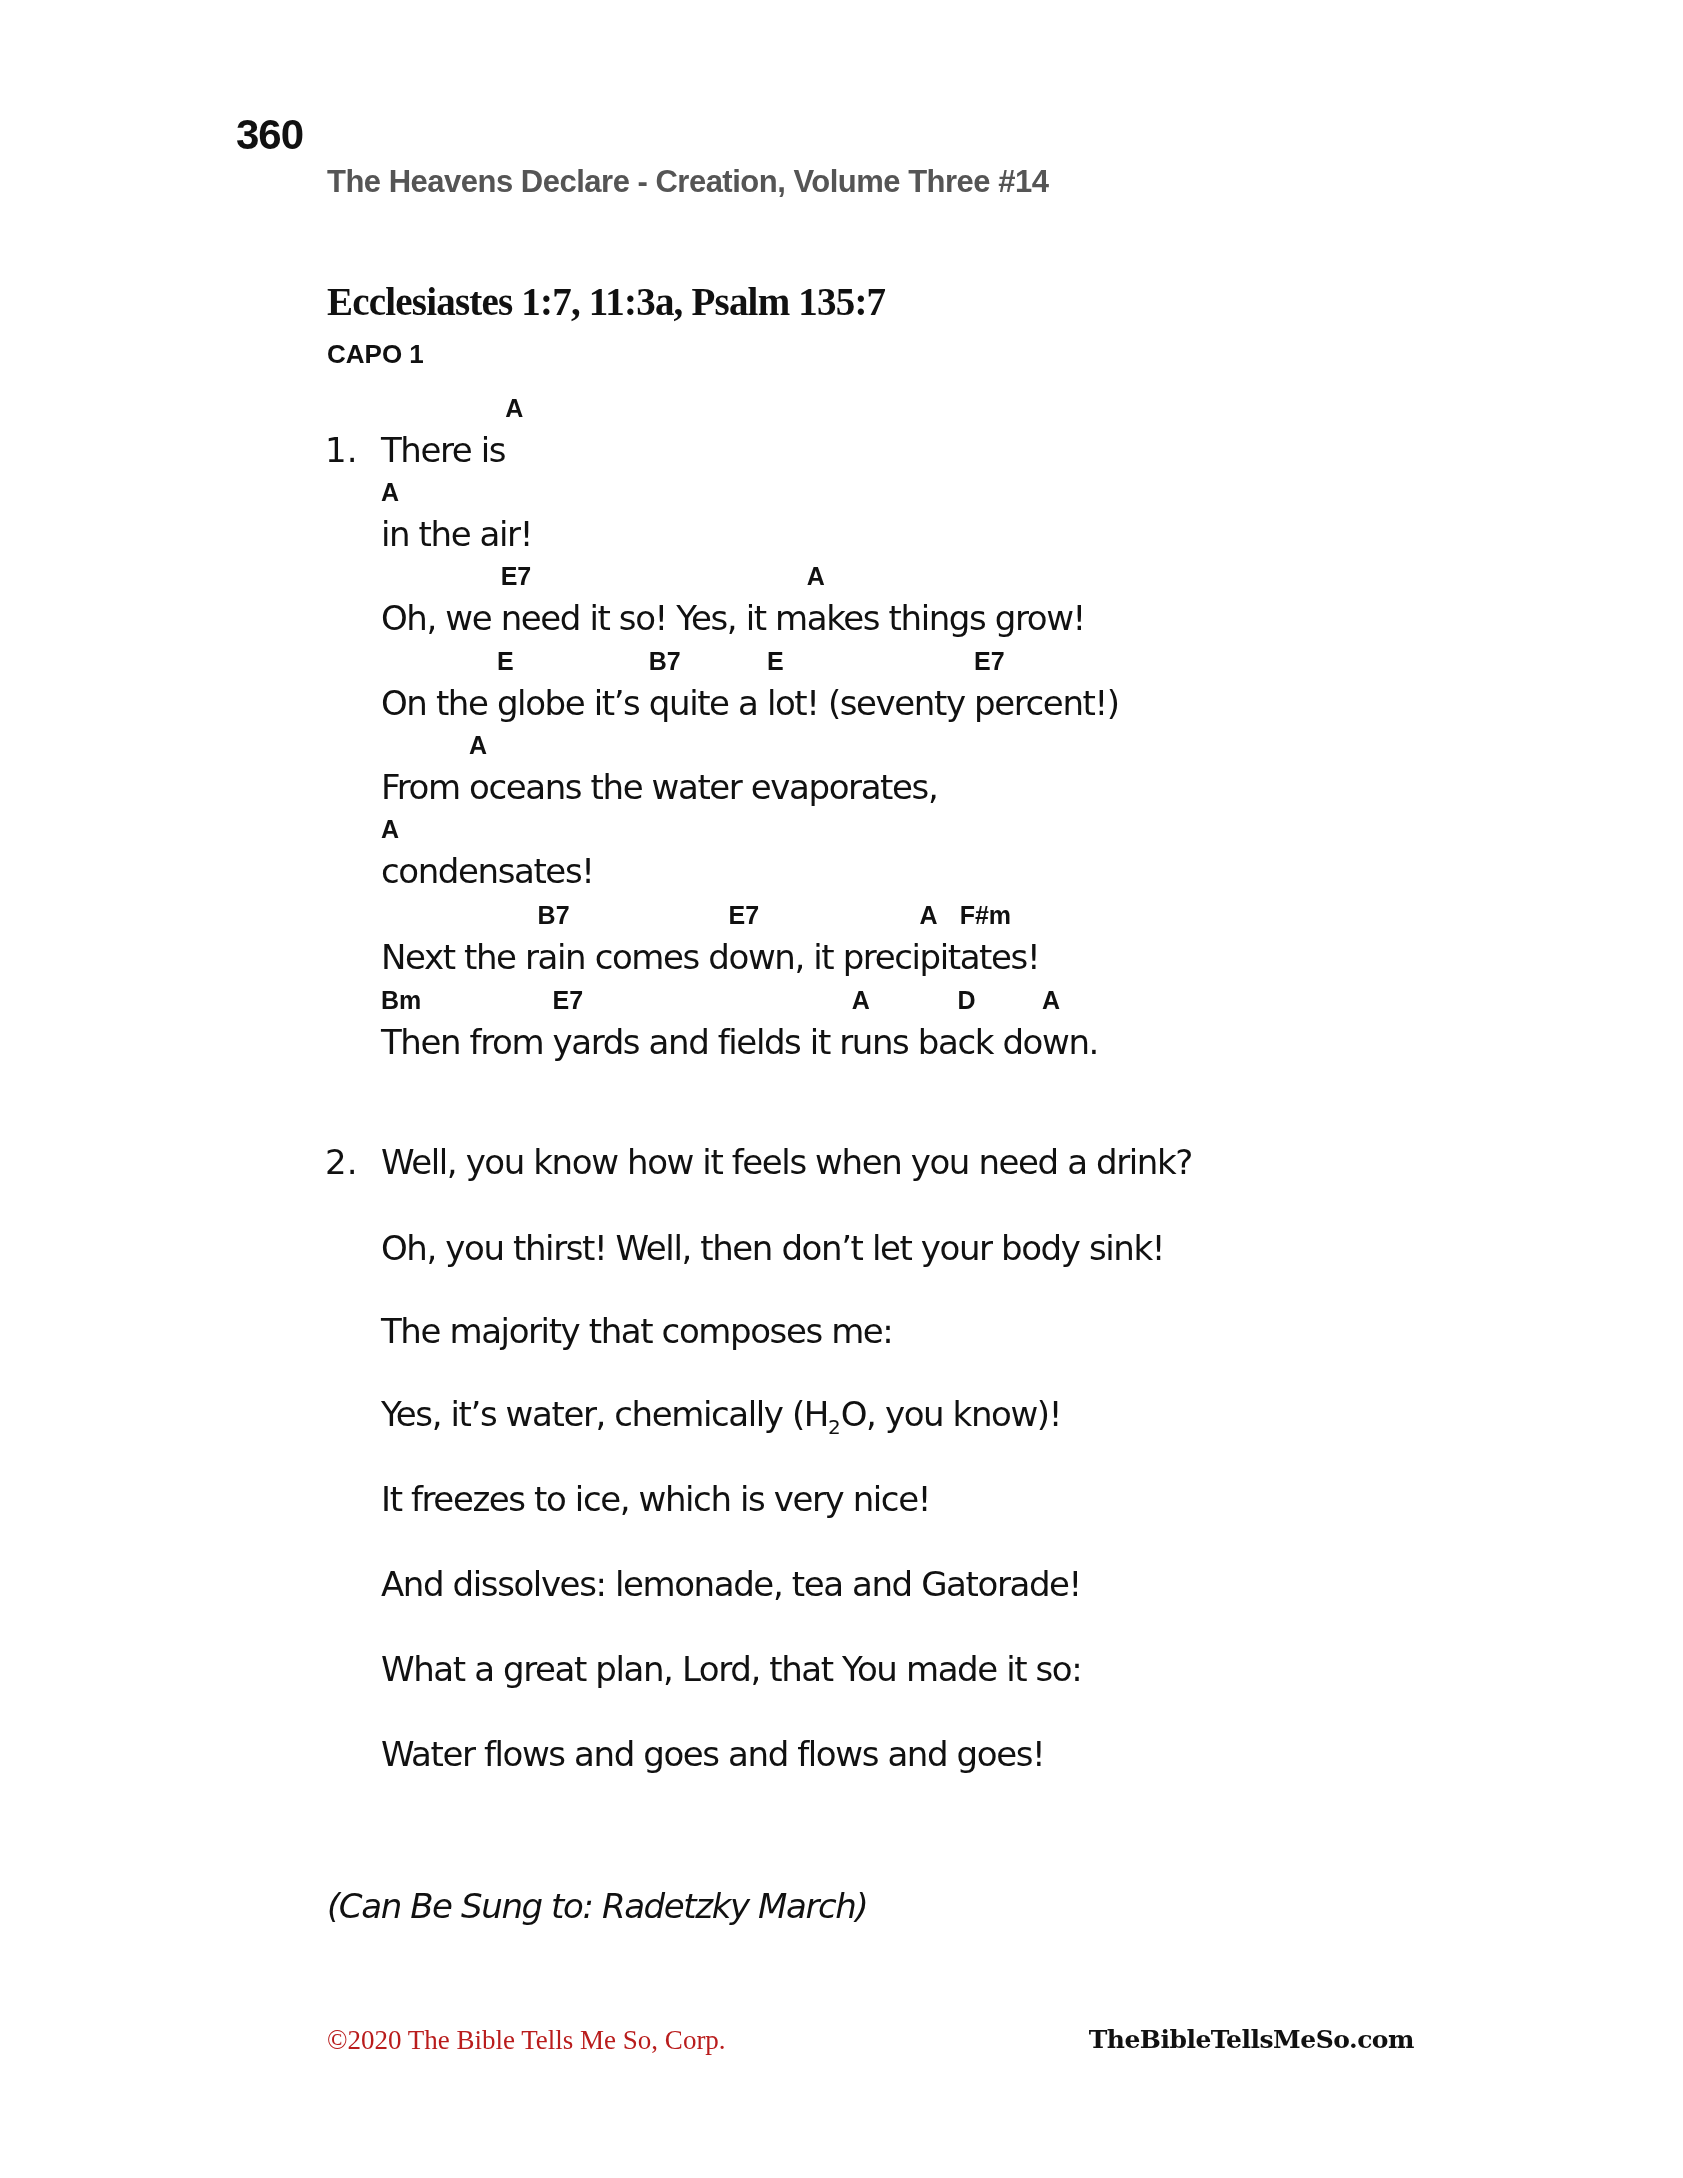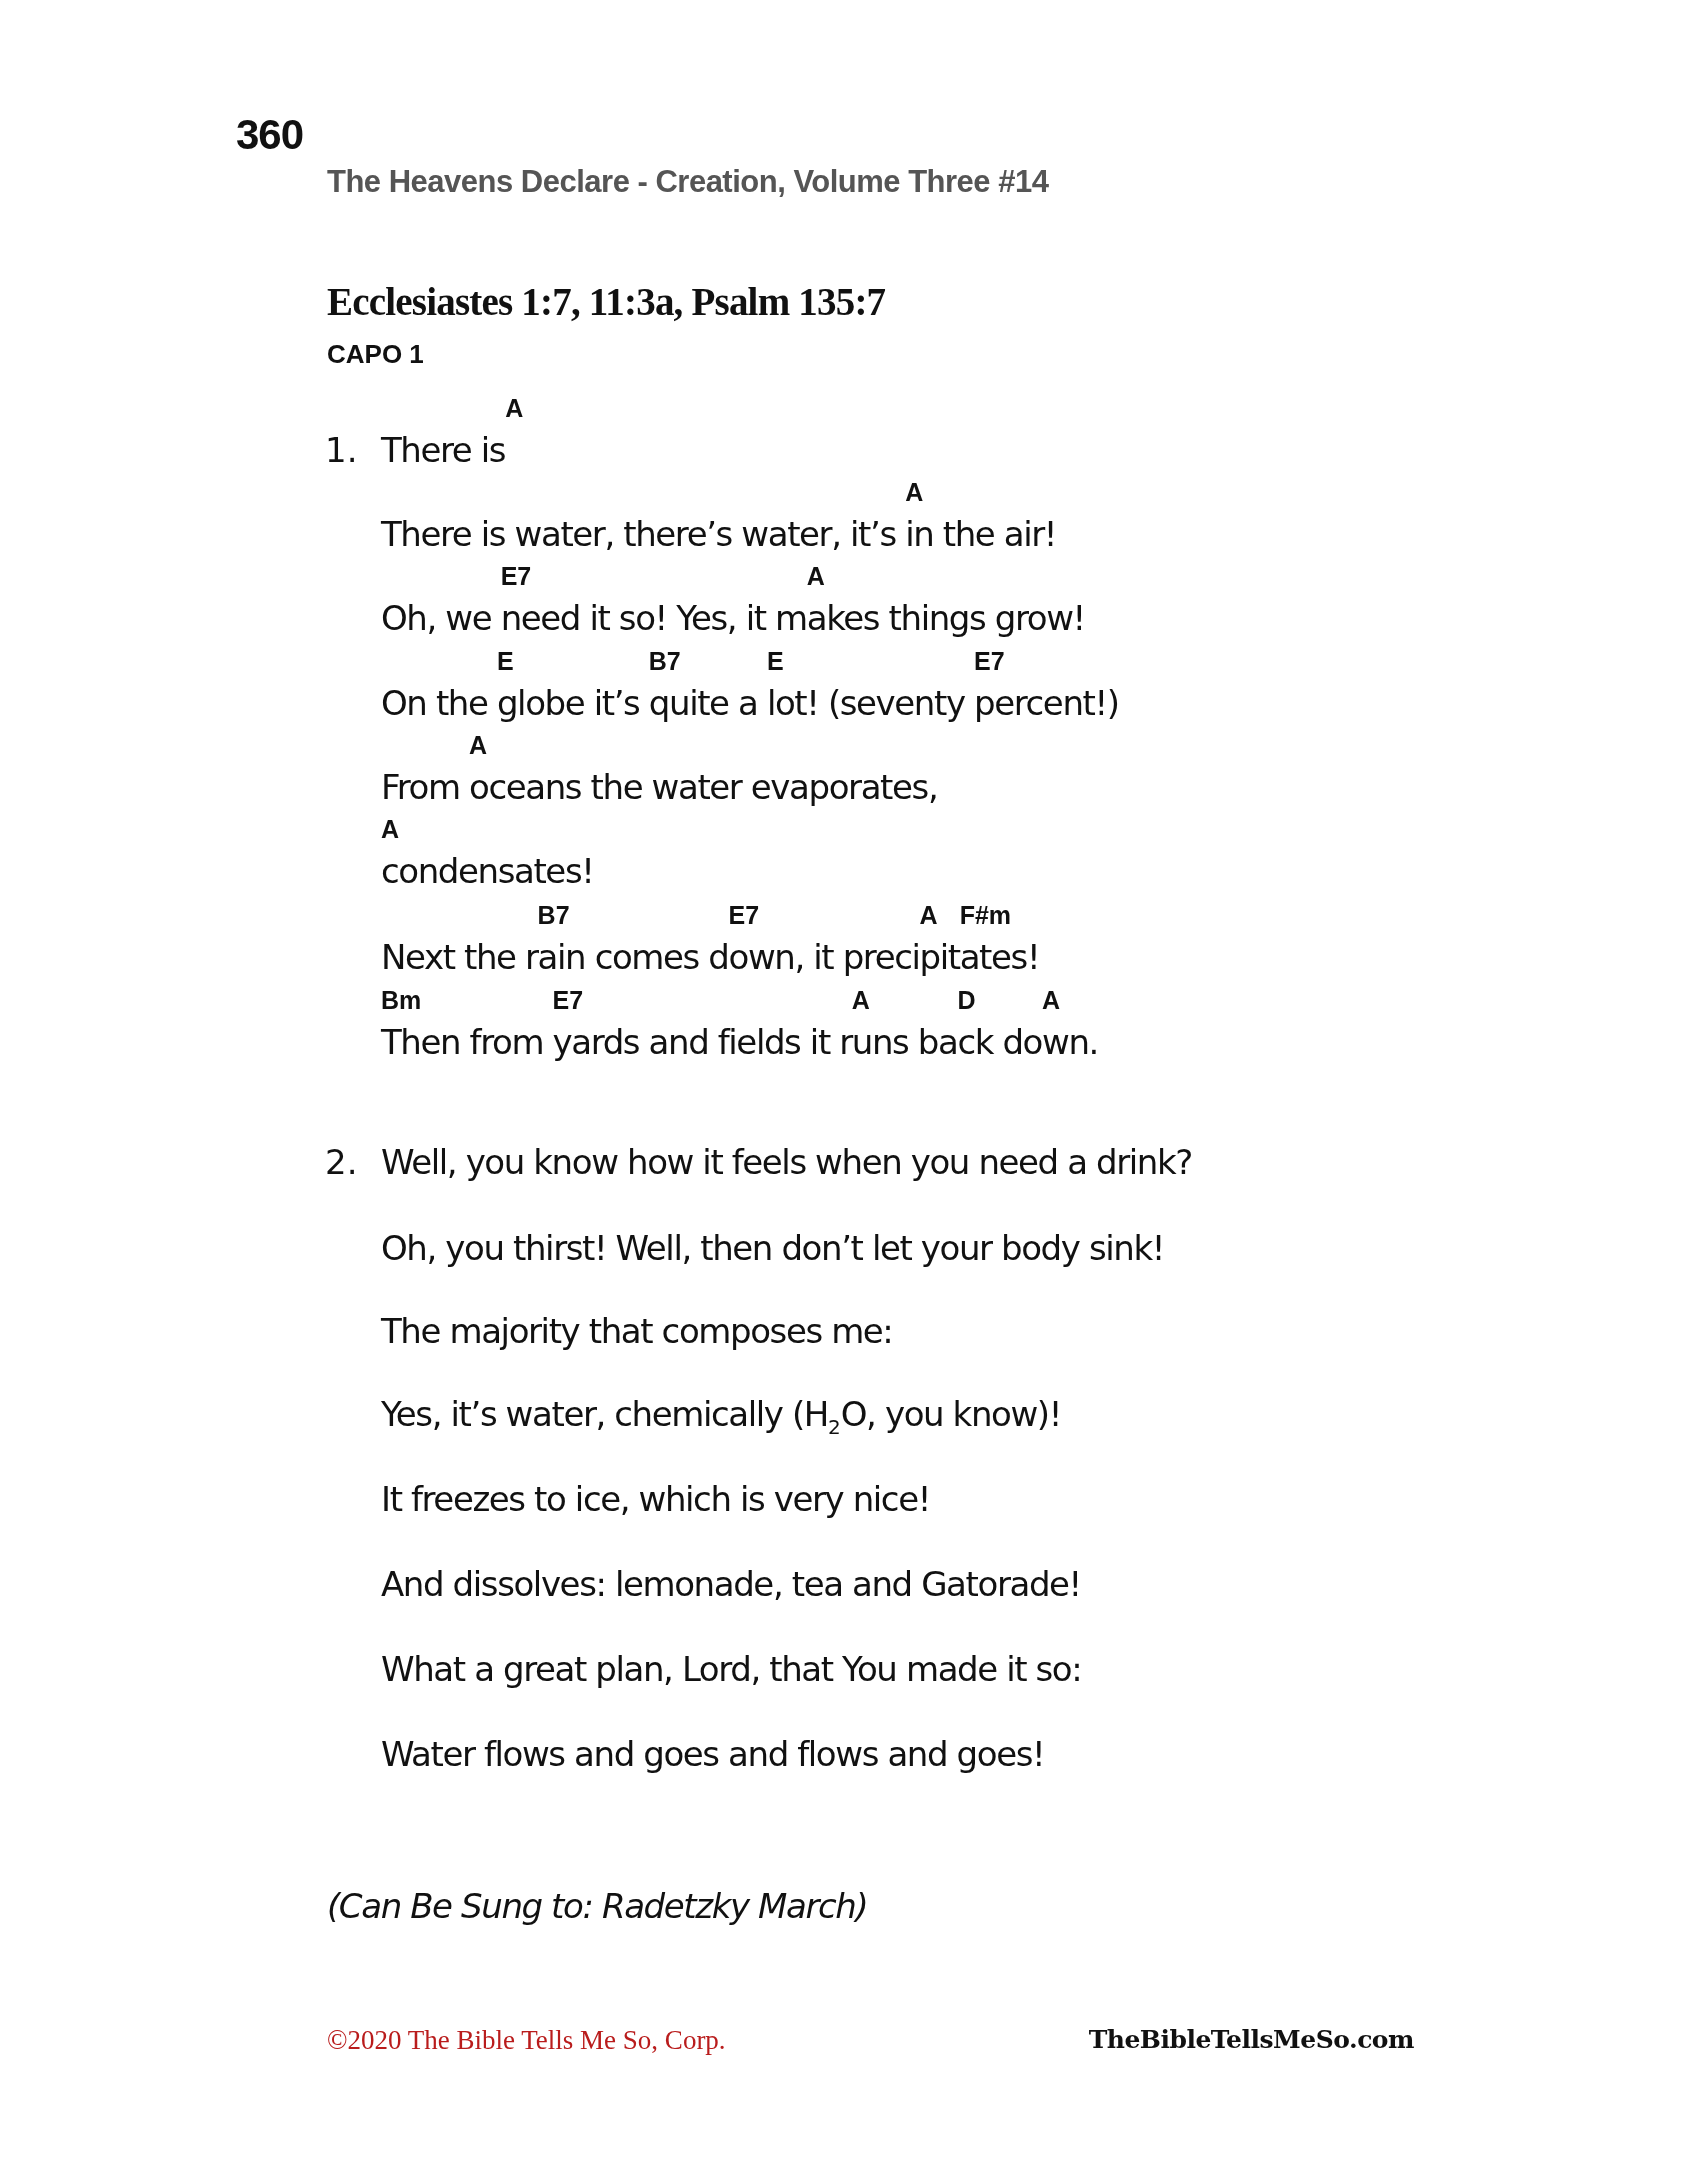--- a/index.html
+++ b/index.html
@@ -25,21 +25,21 @@
 <div class="scripture">Ecclesiastes 1:7, 11:3a, Psalm 135:7</div>
 <div class="capo">CAPO 1</div>
 
 <div class="num" style="top:430px;">1.</div>
 
 <div class="line" style="top:430px;">
   <span>There is </span><span class="c"><span class="ch">A</span></span>
 </div>
 
 <div class="line" style="top:514px;">
-  <span>There is water, there’s water, it’s </span><span class="c"><span class="ch">A</span></span><span>in the air!</span>
+  <span class="c"><span class="ch">A</span></span><span>in the air!</span>
 </div>
 
 <div class="line" style="top:598px;">
   <span>Oh, we </span><span class="c"><span class="ch">E7</span></span><span>need it so! Yes, it m</span><span class="c"><span class="ch">A</span></span><span>akes things grow!</span>
 </div>
 
 <div class="line" style="top:683px;">
   <span>On the </span><span class="c"><span class="ch">E</span></span><span>globe it’s </span><span class="c"><span class="ch">B7</span></span><span>quite a </span><span class="c"><span class="ch">E</span></span><span>lot! (seventy </span><span class="c"><span class="ch">E7</span></span><span>percent!)</span>
 </div>
 

